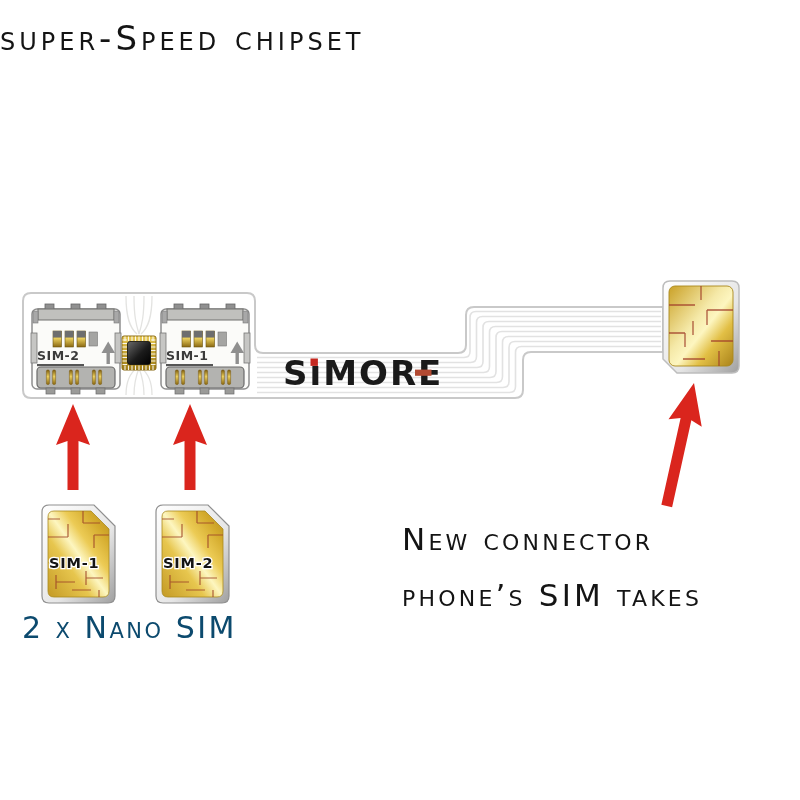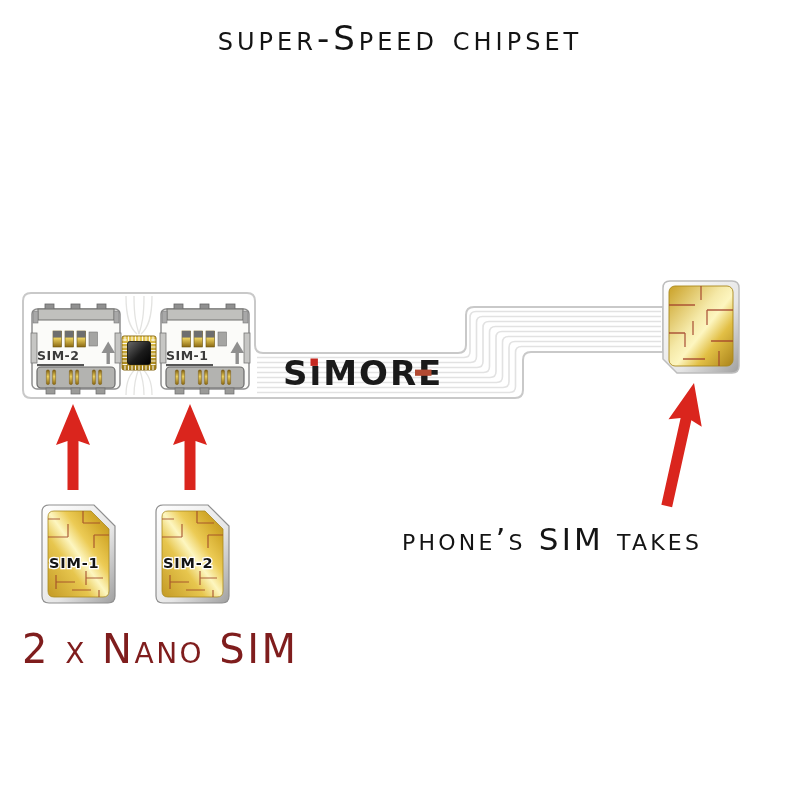--- a/index.html
+++ b/index.html
@@ -1,29 +1,29 @@
 <!DOCTYPE html>
 <html><head>
 <meta charset="utf-8">
 <style>
   html,body{margin:0;padding:0;}
   body{
     width:800px;height:800px;position:relative;background:#ffffff;overflow:hidden;
     font-family:"DejaVu Sans","Liberation Sans",sans-serif;color:#141414;
   }
   .page-title{
-    position:absolute;top:18px;left:0;right:0;text-align:center;
+    position:absolute;top:18px;left:0;right:0;
     font-size:34px;font-weight:500;letter-spacing:4px;color:#141414;
     font-variant:small-caps;white-space:nowrap;
   }
   .diagram-svg{position:absolute;left:0;top:0;}
   .nano-caption{
     position:absolute;left:22px;top:610px;width:250px;
-    font-size:40px;font-weight:500;letter-spacing:2.5px;
-    font-variant:small-caps;white-space:nowrap;color:#7f1d1d;margin-top:16px;
+    font-size:30px;font-weight:500;letter-spacing:2.5px;
+    font-variant:small-caps;white-space:nowrap;color:#0c4a6e;
   }
   .connector-note{
     position:absolute;left:402px;top:511px;width:398px;
     font-size:31px;font-weight:500;letter-spacing:3.2px;line-height:56px;
     font-variant:small-caps;color:#141414;
   }
   .connector-note div{white-space:nowrap;}
 </style>
 </head>
 <body>
@@ -179,14 +179,15 @@
   </g>
 
   <polygon points="0,0 -17,41 -5.5,37 -5.5,86 5.5,86 5.5,37 17,41" transform="translate(73,404)" fill="#da251d"></polygon>
   <polygon points="0,0 -17,41 -5.5,37 -5.5,86 5.5,86 5.5,37 17,41" transform="translate(190,404)" fill="#da251d"></polygon>
   <polygon points="0,0 -17,41 -5.5,37 -5.5,126 5.5,126 5.5,37 17,41" transform="translate(694,383) rotate(12.5)" fill="#da251d"></polygon>
 </svg>
 
 <div class="nano-caption">2 x Nano SIM</div>
 
 <div class="connector-note">
+  <div>New connector</div>
   <div>phone’s SIM takes</div>
 </div>
 
 </body></html>

